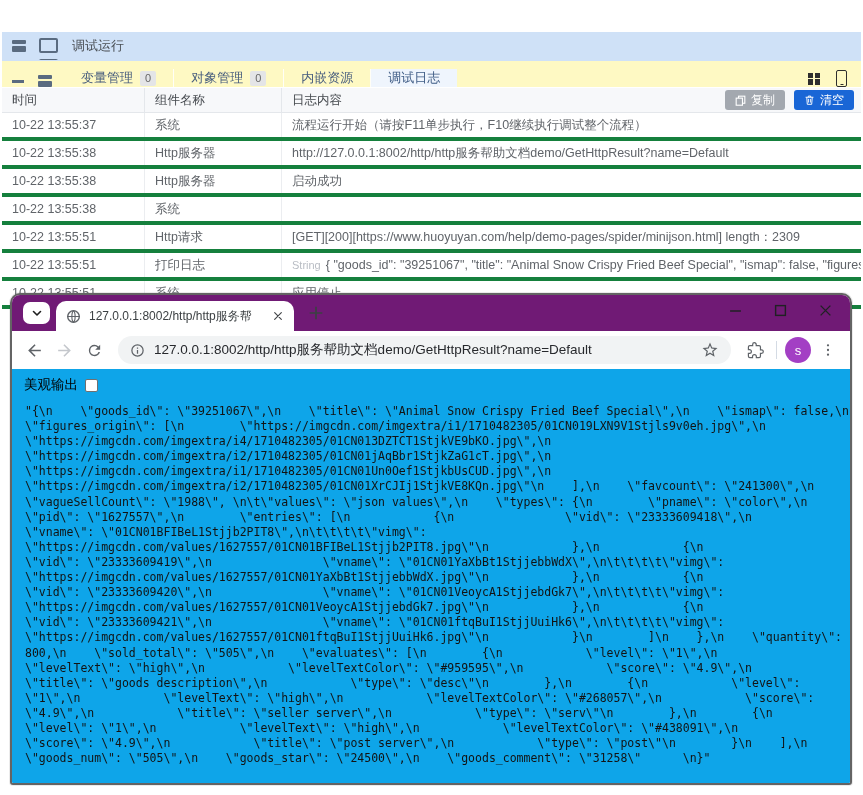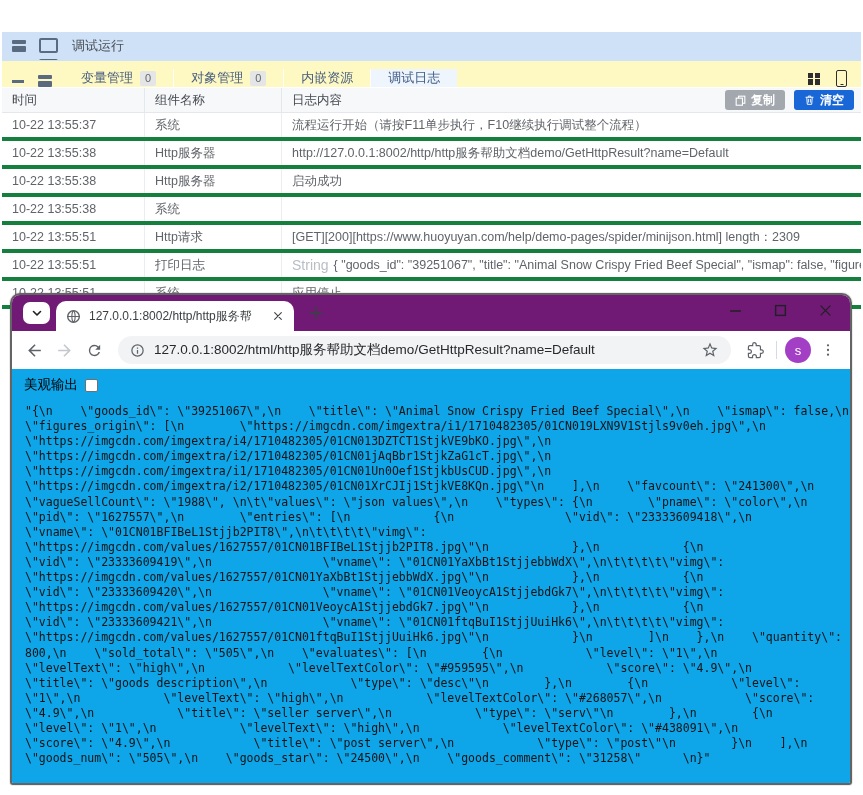--- a/index.html
+++ b/index.html
@@ -35,24 +35,24 @@
 
   
   .logtable{position:absolute;top:88px;left:2px;width:859px;font-size:12.5px;}
   .lh,.lr{display:grid;grid-template-columns:143px 137px 1fr;height:24px;align-items:center;}
   .lh{background:#f7f8fa;border-bottom:1px solid #e4e7eb;color:#45494e;position:relative;height:24px;}
   .lr{border-bottom:4px solid #15803d;color:#606469;background:#fff;}
   .cell{padding-left:10px;white-space:nowrap;overflow:hidden;box-sizing:border-box;height:100%;
         display:flex;align-items:center;}
   .c1,.c2{border-right:1px solid #ebedf0;}
   .lh .c1,.lh .c2{border-right:1px solid #e4e7eb;}
-  .type-tag{color:#b9bdc4;font-size:14px;margin-right:5px;}
+  .type-tag{color:#b9bdc4;font-size:11px;margin-right:5px;}
   .hdr-btns{position:absolute;right:7px;top:2px;display:flex;gap:9px;}
   .btn{height:20px;display:flex;align-items:center;gap:5px;padding:0 10px;border:none;
-       border-radius:3px;color:#fff;font-size:12px;cursor:pointer;font-family:inherit;font-weight:bold;}
+       border-radius:3px;color:#fff;font-size:12px;cursor:pointer;font-family:inherit;}
   .btn-copy{background:#a3a8af;}
   .btn-clear{background:#1966d6;}
 
   
   .browser{position:absolute;left:10px;top:293px;width:842px;height:492px;box-sizing:border-box;
            border:2px solid #646464;border-radius:10px 10px 3px 3px;background:#fff;overflow:hidden;
            box-shadow:0 0 0 1px rgba(0,0,0,0.08);}
   .tabstrip{height:36px;background:#701a75;position:relative;}
   .chevron-btn{position:absolute;left:11px;top:7px;width:27px;height:22px;background:#fff;
                border-radius:7px;display:flex;align-items:center;justify-content:center;cursor:pointer;}
@@ -244,21 +244,21 @@
     </span>
     <span class="navbtn">
       <svg width="17" height="17" viewBox="0 0 24 24">
           <path d="M17.65 6.35A7.96 7.96 0 0 0 12 4a8 8 0 1 0 7.73 10h-2.08A6 6 0 1 1 12 6c1.66 0 3.14.69 4.22 1.78L13 11h7V4l-2.35 2.35z" fill="#5f6368"></path>
         </svg>
     </span>
     <div class="omnibox">
       <svg width="15" height="15" viewBox="0 0 24 24" style="flex:none">
           <path d="M12 2a10 10 0 1 0 0 20 10 10 0 0 0 0-20zm0 18a8 8 0 1 1 0-16 8 8 0 0 1 0 16zm-1-11h2V7h-2v2zm0 8h2v-6h-2v6z" fill="#5f6368"></path>
         </svg>
-      <span class="url">127.0.0.1:8002/html/http服务帮助文档demo/GetHttpResult?name=Default</span>
+      <span class="url">127.0.0.1:8002/http/http服务帮助文档demo/GetHttpResult?name=Default</span>
       <svg width="18" height="18" viewBox="0 0 24 24" style="flex:none">
           <path d="M22 9.24l-7.19-.62L12 2 9.19 8.63 2 9.24l5.46 4.73L5.82 21 12 17.27 18.18 21l-1.63-7.03L22 9.24zM12 15.4l-3.76 2.27 1-4.28-3.32-2.88 4.38-.38L12 6.1l1.71 4.04 4.38.38-3.32 2.88 1 4.28L12 15.4z" fill="#5f6368"></path>
         </svg>
     </div>
     <span class="navbtn">
       <svg width="17" height="17" viewBox="0 0 24 24">
           <path d="M20.5 11H19V7c0-1.1-.9-2-2-2h-4V3.5a2.5 2.5 0 0 0-5 0V5H4c-1.1 0-2 .9-2 2v3.8h1.5a2.7 2.7 0 0 1 0 5.4H2V20c0 1.1.9 2 2 2h3.8v-1.5a2.7 2.7 0 0 1 5.4 0V22H17c1.1 0 2-.9 2-2v-4h1.5a2.5 2.5 0 0 0 0-5z" fill="none" stroke="#5f6368" stroke-width="1.7"></path>
         </svg>
     </span>
     <span class="sep"></span>

